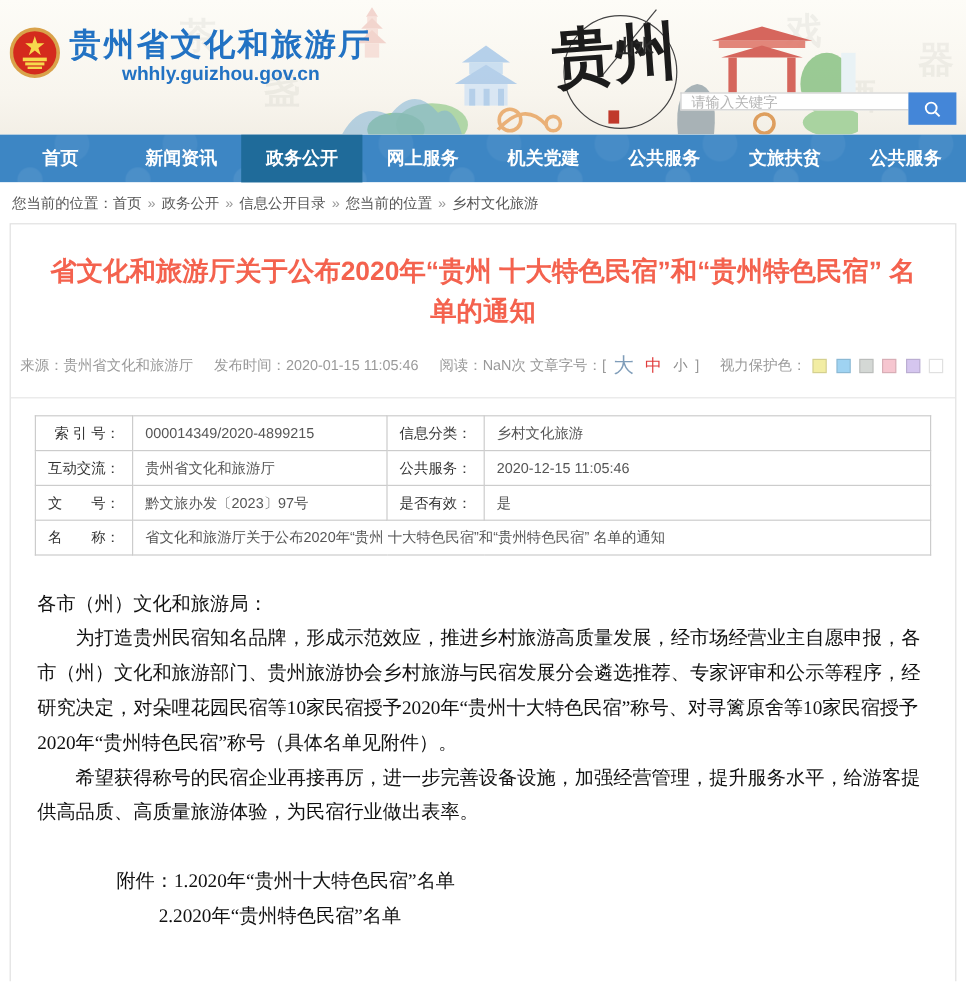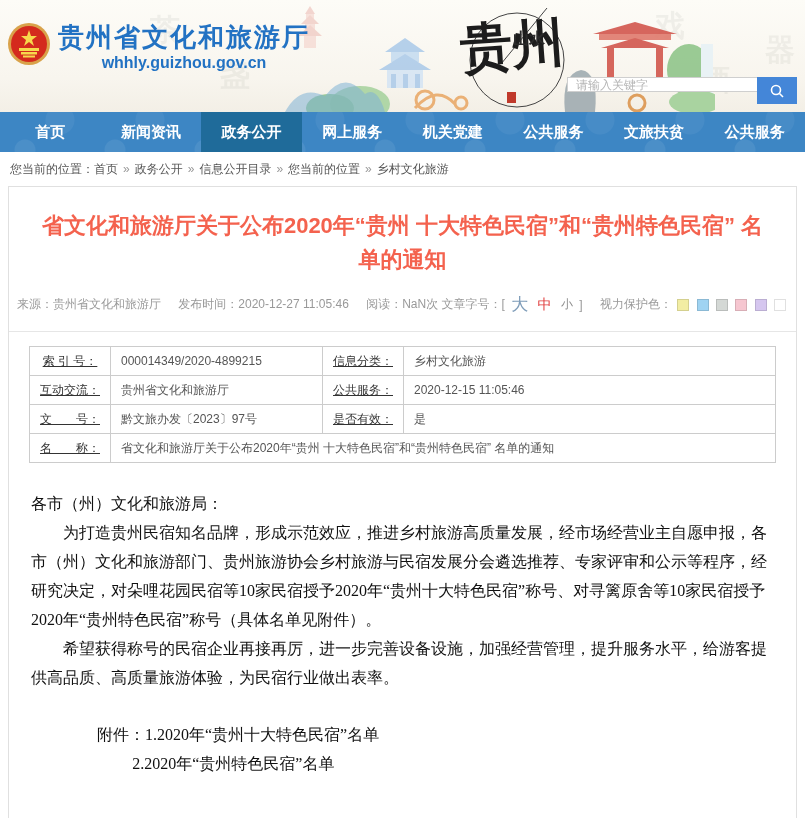--- a/index.html
+++ b/index.html
@@ -72,21 +72,21 @@
   .swatch{
     display:inline-block; width:12px; height:12px; margin:0 2px;
     border:1px solid rgba(0,0,0,.12); cursor:pointer; vertical-align:middle;
   }
   
   .info-table{
     width:calc(100% - 40px); margin:14px 20px 0; border-collapse:collapse;
     font-size:12px; color:#555;
   }
   .info-table td{ border:1px solid #ccc; height:29px; padding:2px 10px; }
-  .info-table td.lbl{ width:76px; text-align:center; color:#333; white-space:nowrap;text-decoration:underline; }
+  .info-table td.lbl{ width:76px; text-align:right; color:#333; white-space:nowrap; }
   .info-table td.val1{ width:212px; }
   
   .body-text{
     padding:26px 22px 0 22px; font-size:16px; line-height:29px; color:#111;
     font-family:"Liberation Serif","DejaVu Serif",serif;
   }
   .body-text p.indent{ text-indent:2em; }
   .attach{ margin-top:28px; margin-left:66px; }
   .attach .line2{ margin-left:2.2em; }
 </style>
@@ -209,21 +209,21 @@
     <span class="sep">»</span>
     <a>乡村文化旅游</a>
   </div>
 
   <div class="article">
 
     <div class="art-title">省文化和旅游厅关于公布2020年“贵州 十大特色民宿”和“贵州特色民宿” 名单的通知</div>
 
     <div class="meta">
       <span>来源：贵州省文化和旅游厅</span><span class="gap"></span>
-      <span>发布时间：2020-12-27 11:05:46</span><span class="gap"></span>
+      <span>发布时间：2020-01-15 11:05:46</span><span class="gap"></span>
       <span>阅读：NaN次</span>
       <span>文章字号：[</span>
       <span class="sz-big">大</span>
       <span class="sz-mid">中</span>
       <span class="sz-sml">小</span>
       <span>]</span><span class="gap"></span>
       <span>视力保护色：</span>
       <span class="swatch" style="background: rgb(242, 237, 163);"></span>
       <span class="swatch" style="background: rgb(159, 211, 242);"></span>
       <span class="swatch" style="background: rgb(212, 216, 213);"></span>

